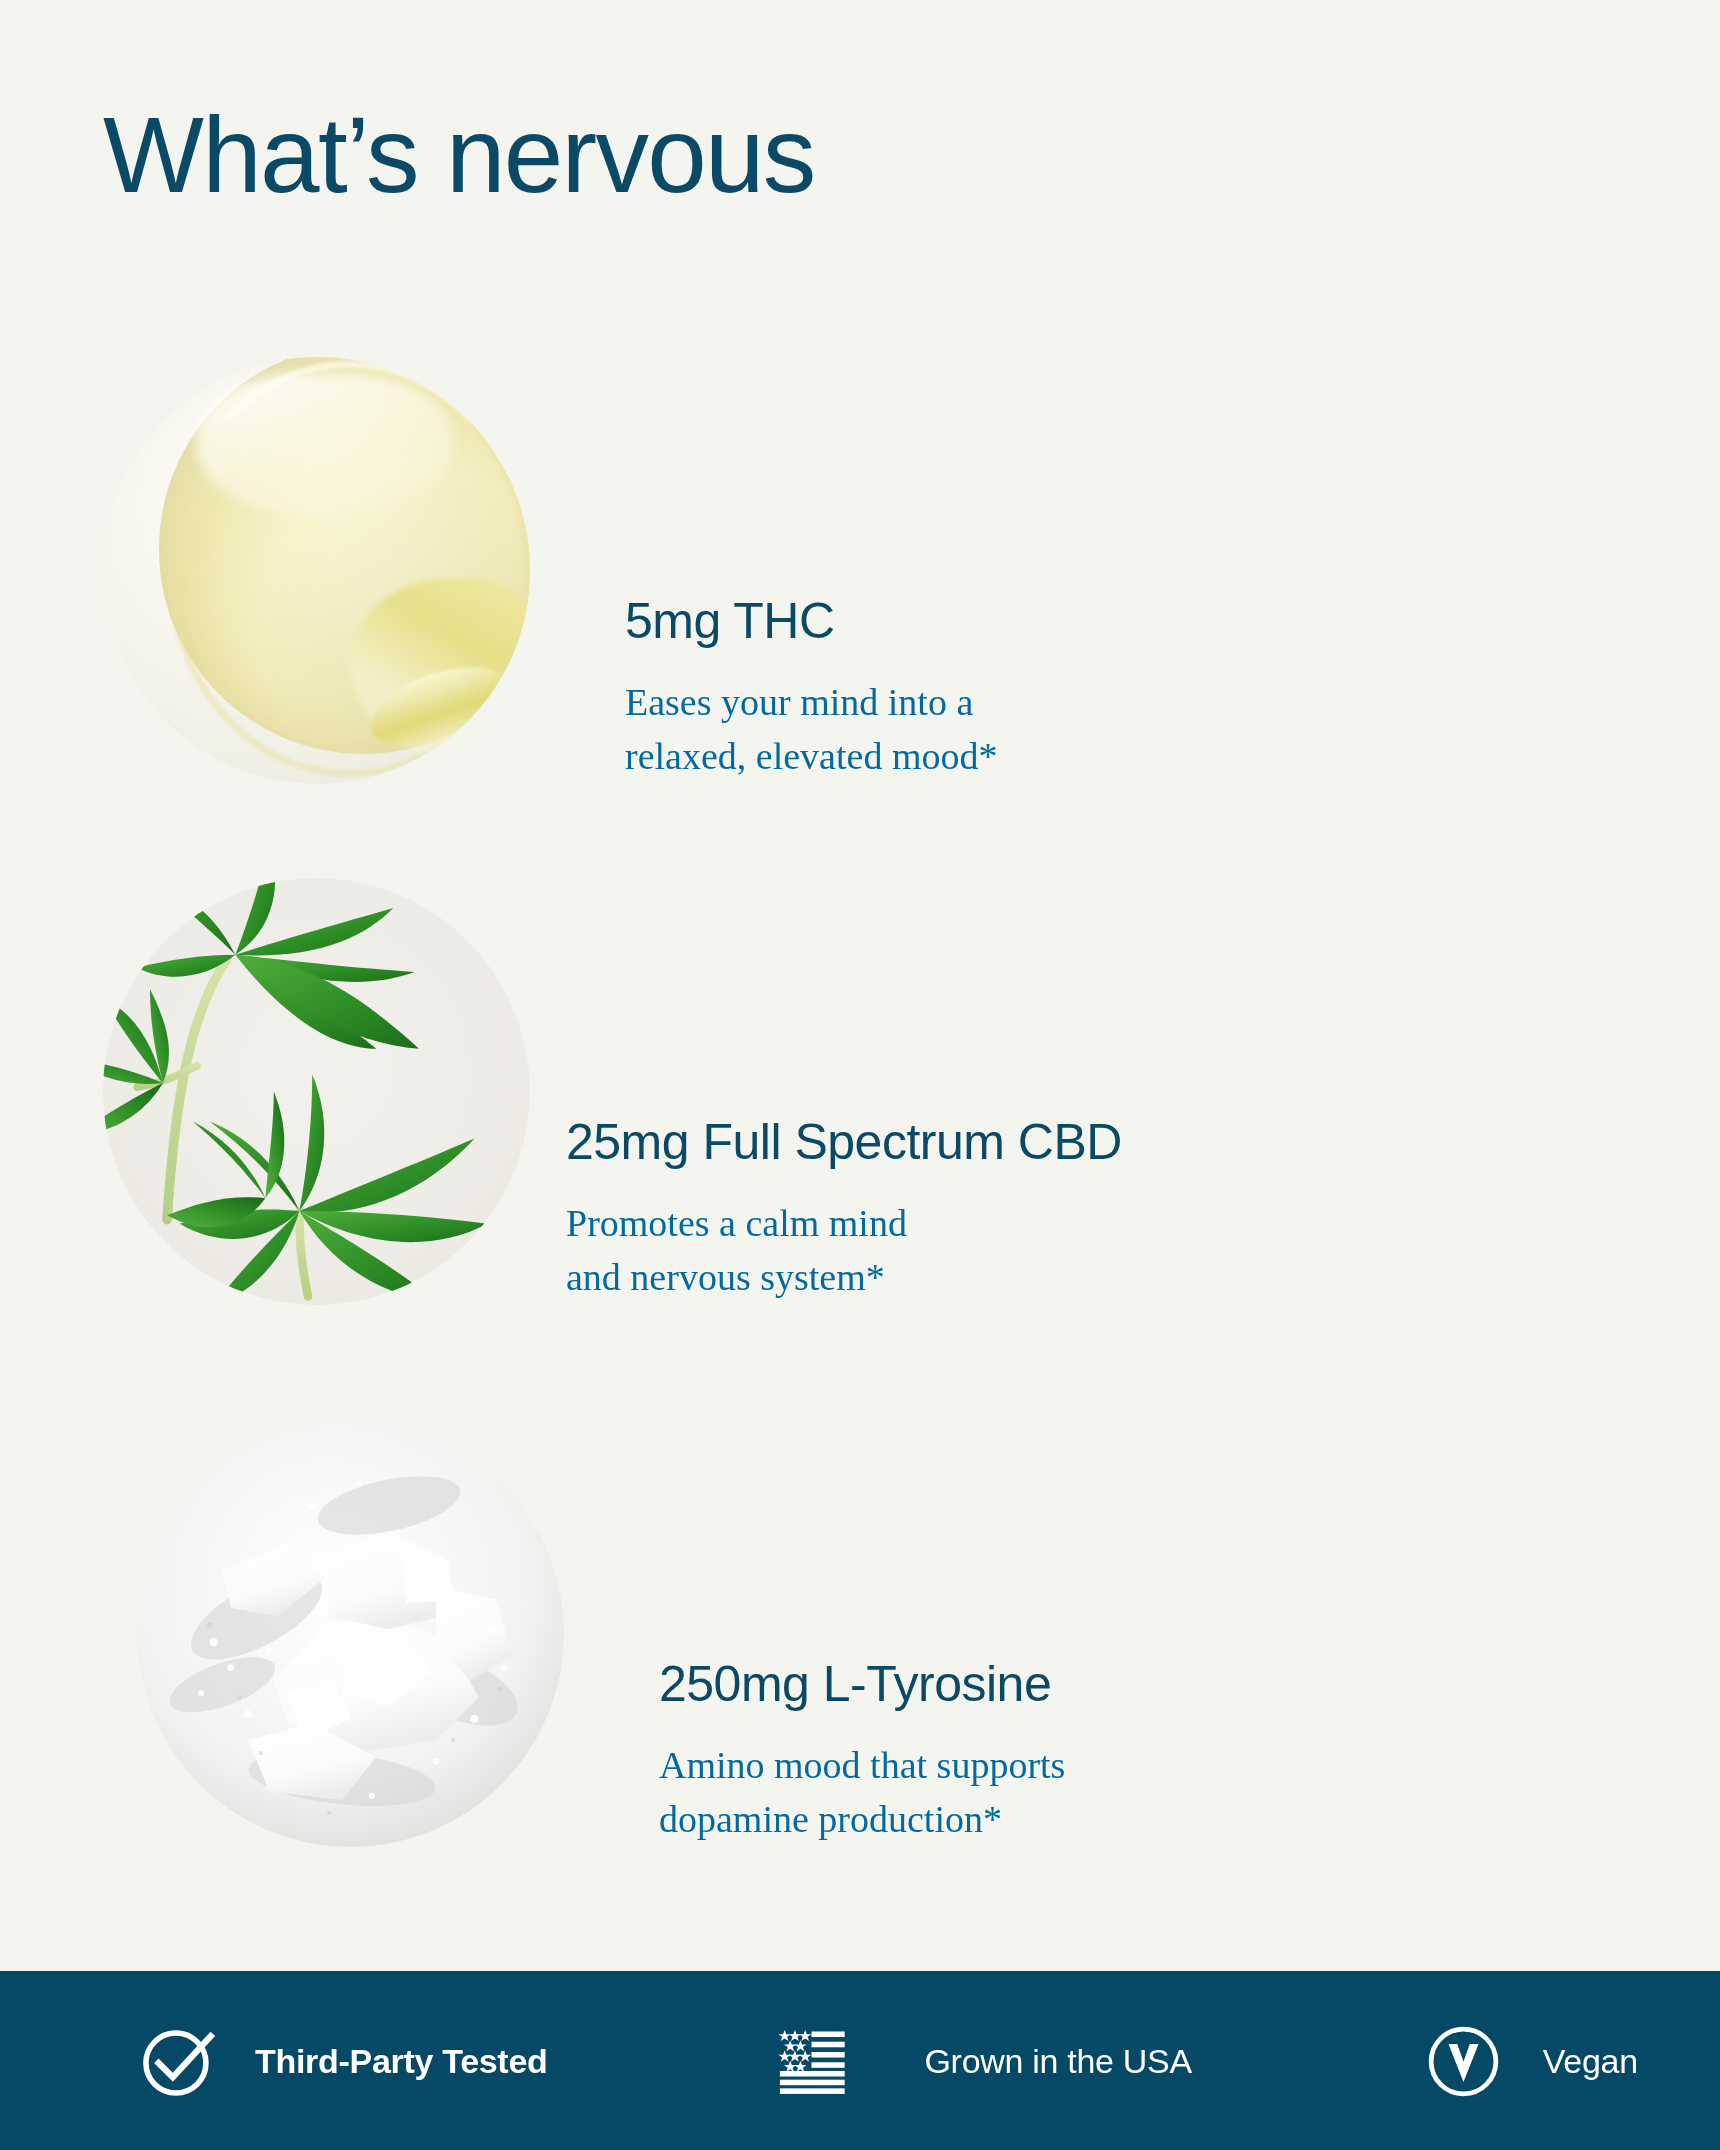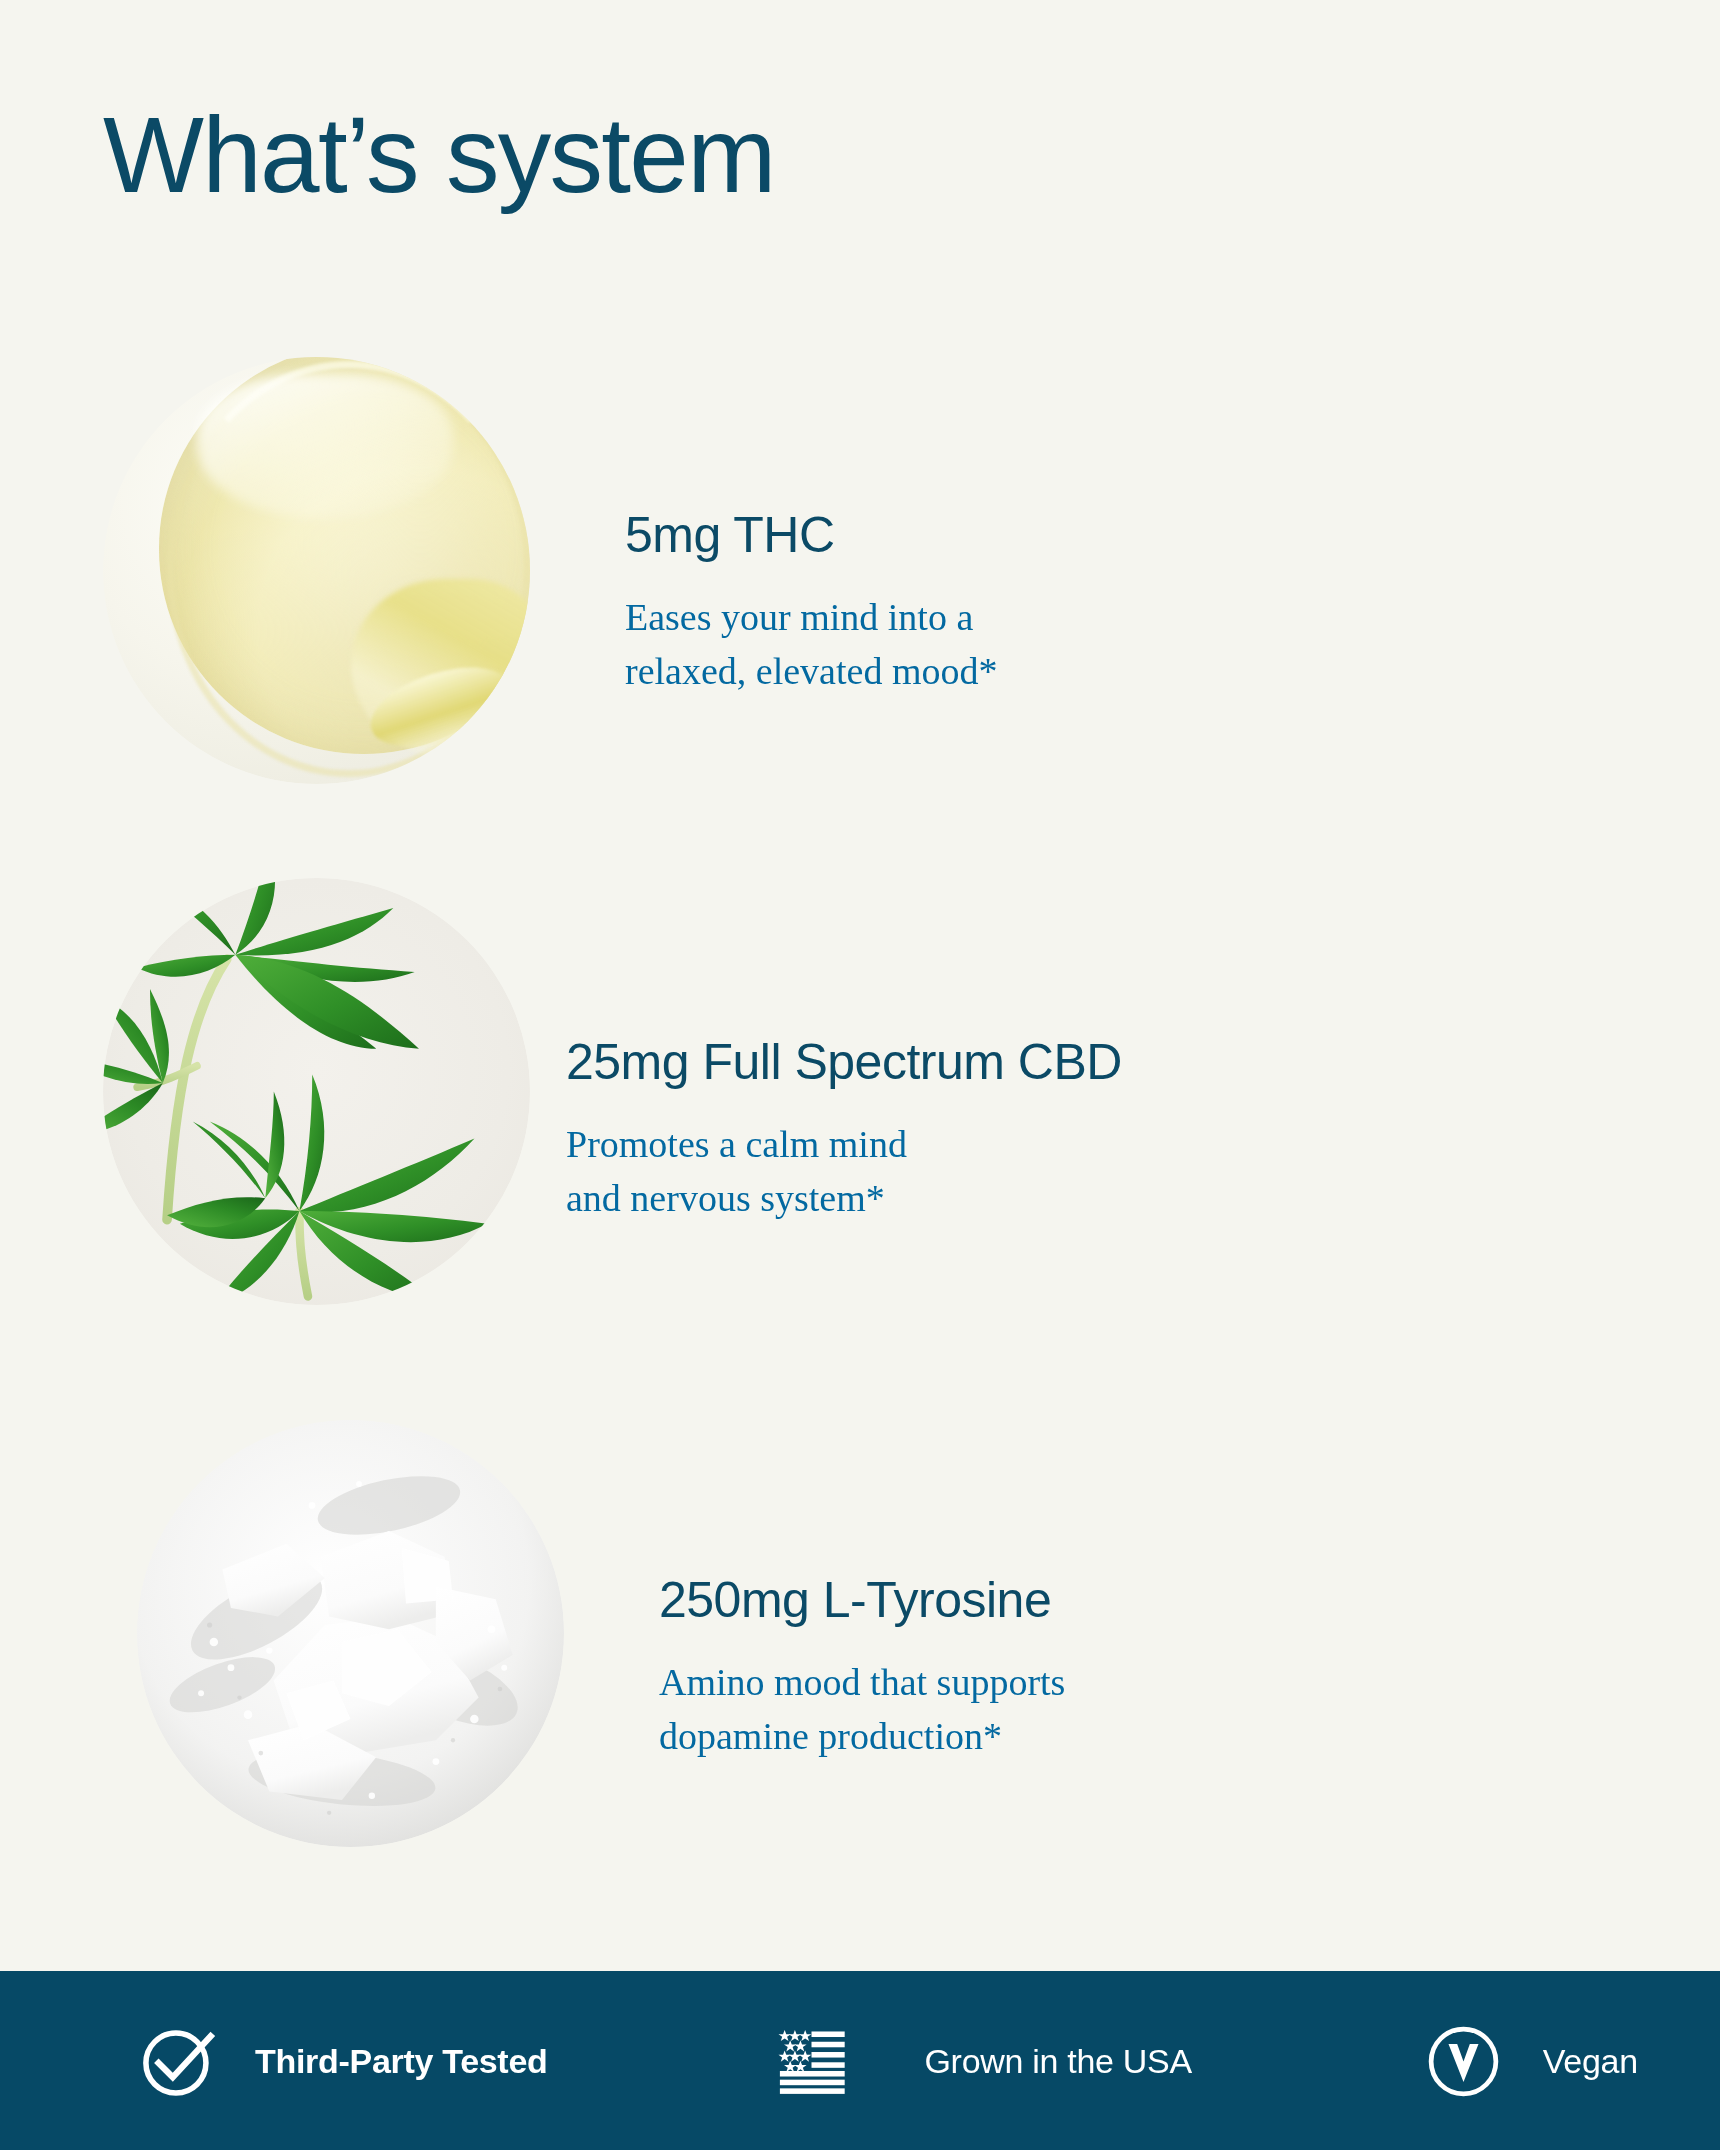--- a/index.html
+++ b/index.html
@@ -36,21 +36,21 @@
     line-height: 1.0;
     margin: 0;
   }
 
   
   .ingredient-row {
     position: absolute;
     left: 0;
     width: 1698px;
     display: flex;
-    align-items: center;
+    align-items: flex-end;
   }
   #row-0 { top: 357px; }
   #row-1 { top: 878px; }
   #row-2 { top: 1420px; padding-left: 34px; }
 
   .thumb {
     position: relative;
     width: 427px;
     height: 427px;
     margin-left: 103px;
@@ -204,21 +204,21 @@
   }
   #badge-1 .badge-label, #badge-2 .badge-label { font-weight: 400; }
   #badge-1 .badge-label { margin-left: 45px; }
   #badge-2 .badge-label { margin-left: 40px; }
 </style>
 </head>
 <body>
 
 <div class="page">
 
-  <h1 class="page-title">What’s system</h1>
+  <h1 class="page-title">What’s nervous</h1>
 
   <div class="ingredient-row" id="row-0">
     <div class="thumb">
       <div class="thumb-inner oil-bg">
         <div class="oil-drop"></div>
         <div class="oil-rim"></div>
         <div class="oil-highlight"></div>
         <div class="oil-swirl"></div>
         <div class="oil-swirl2"></div>
       </div>

